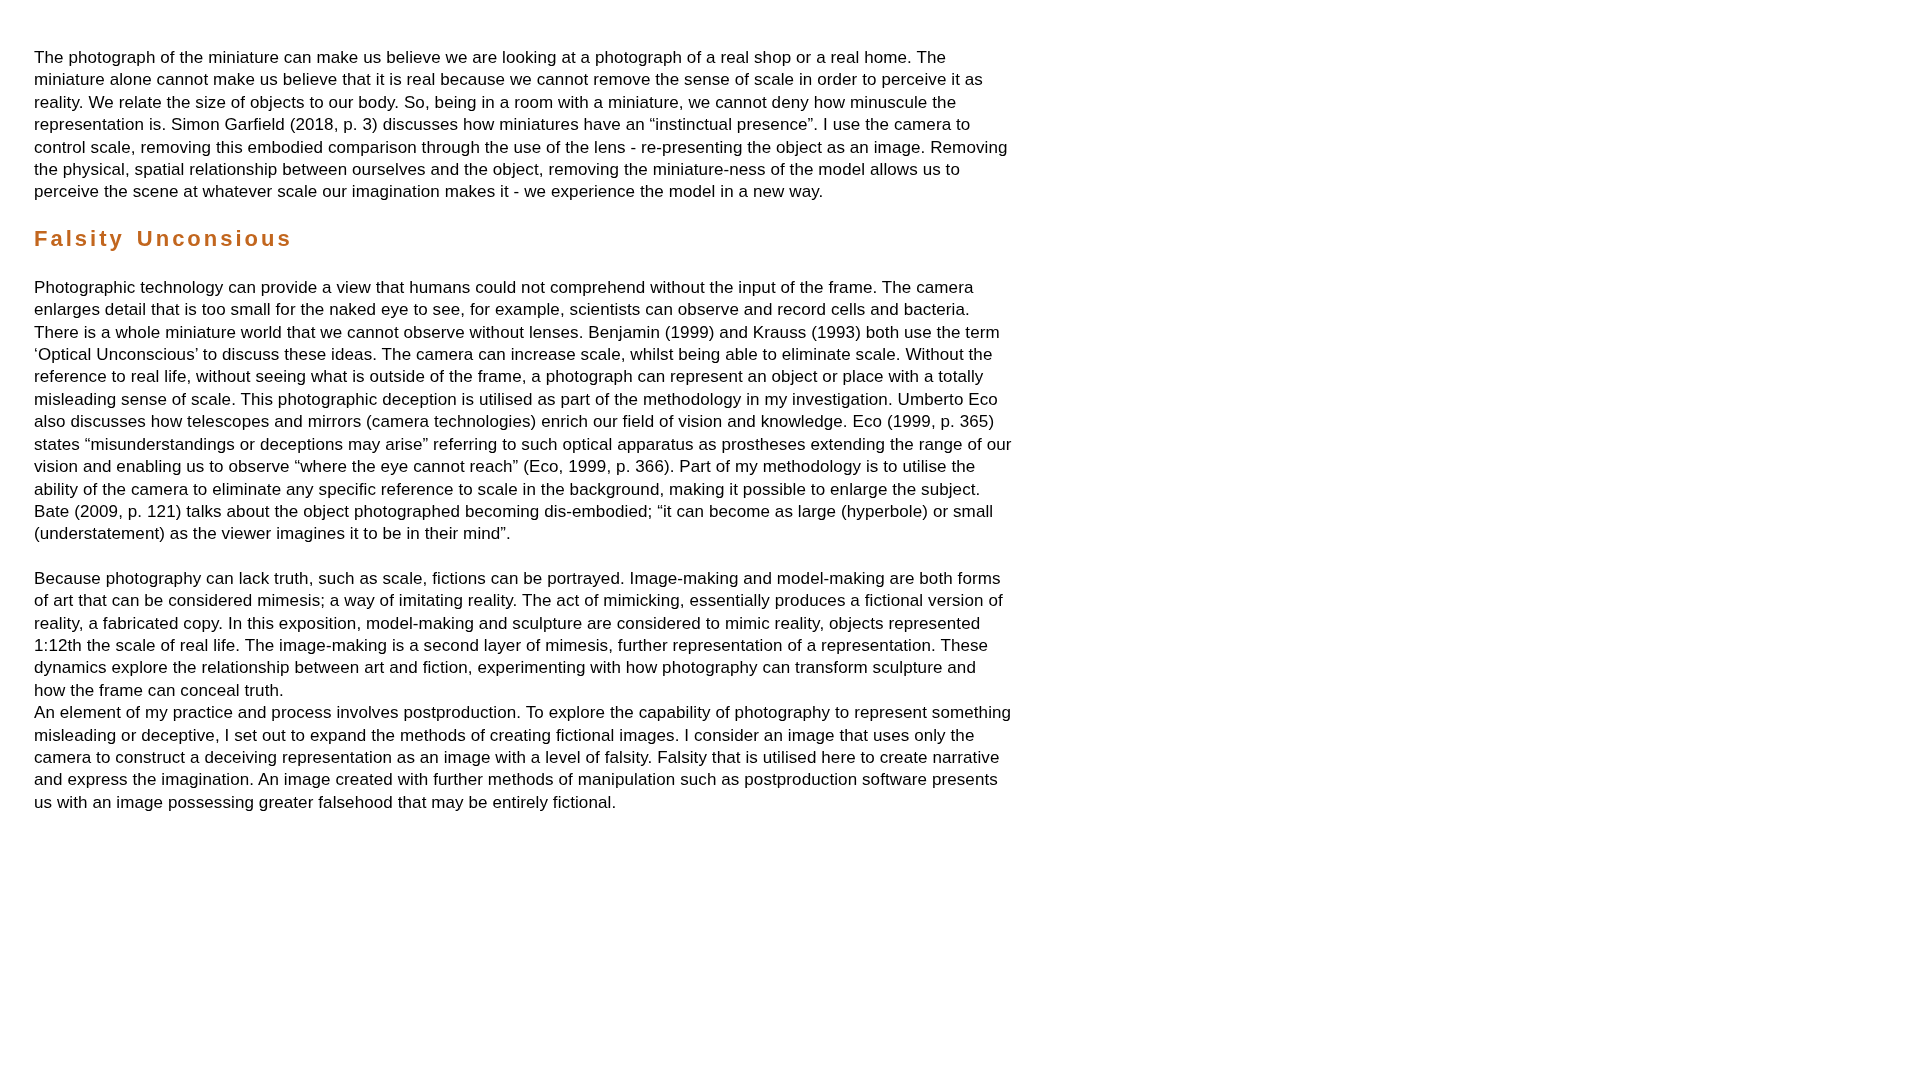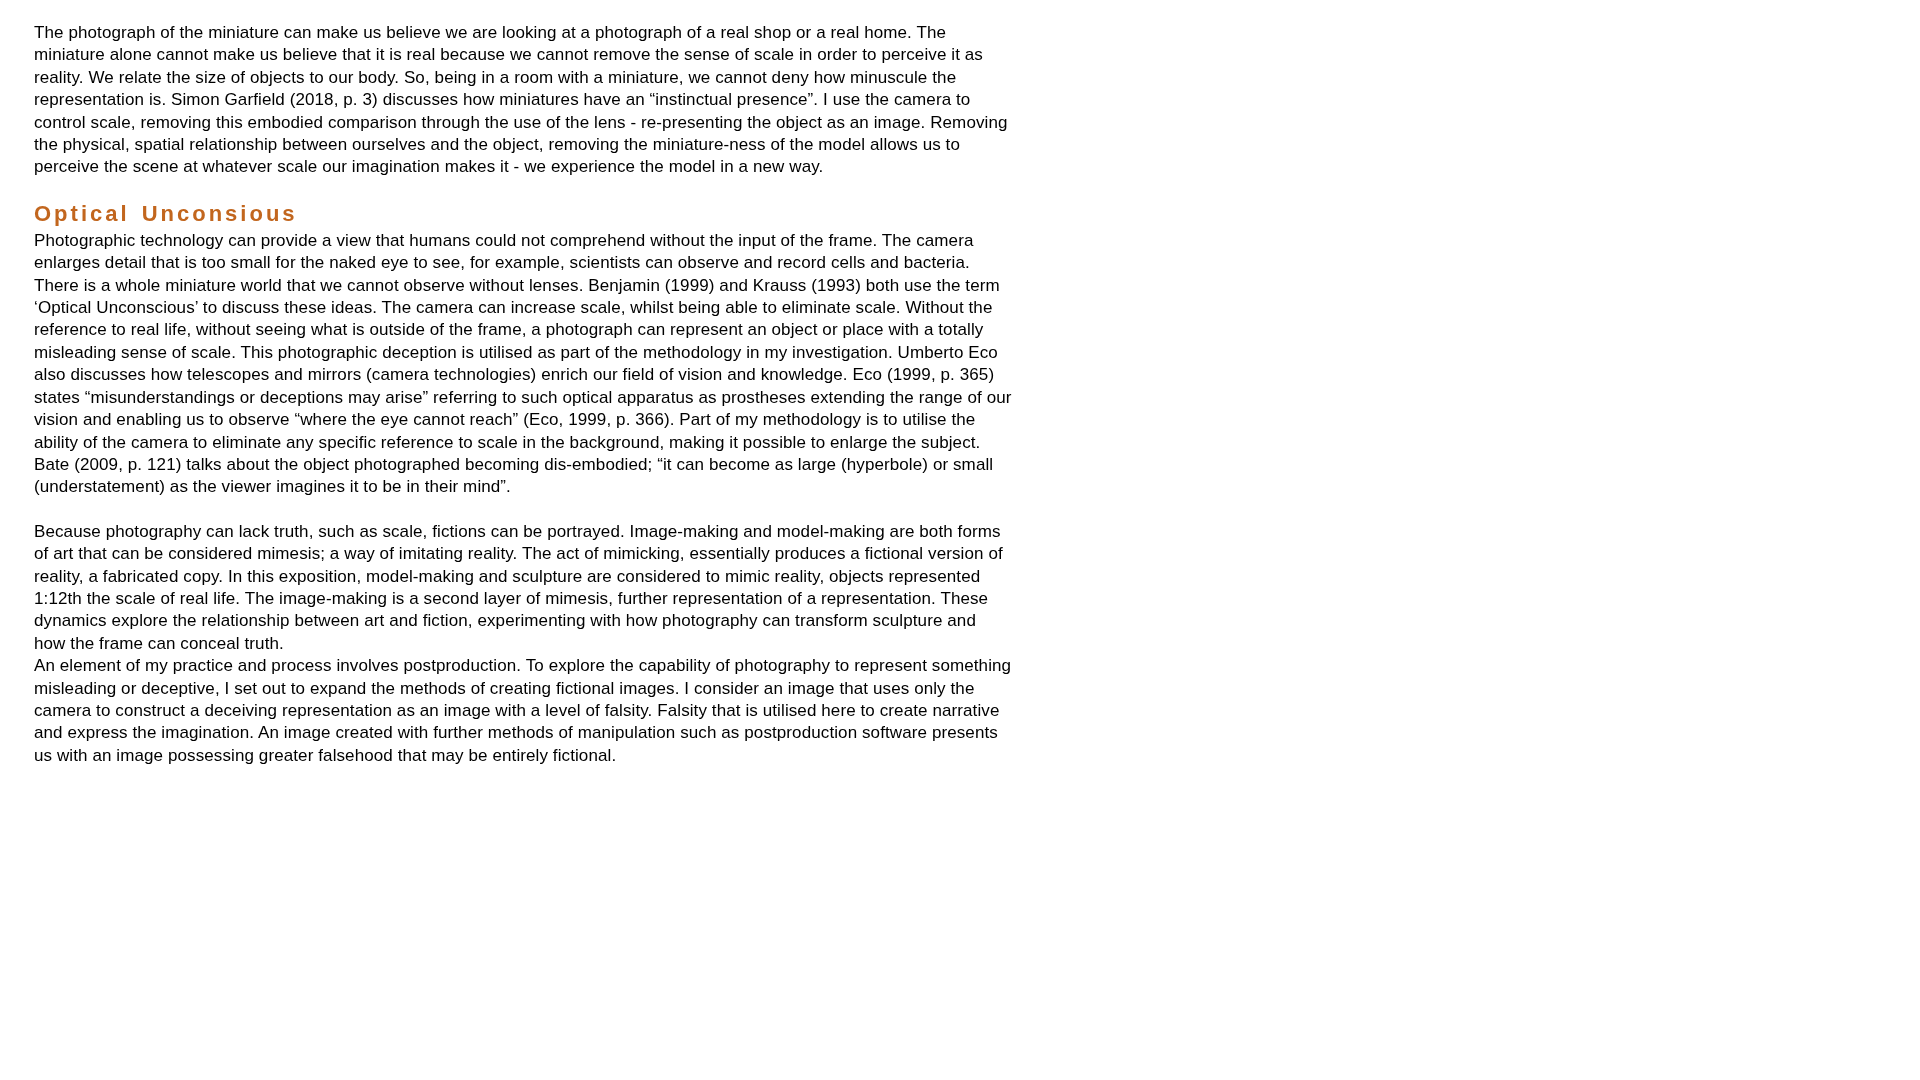--- a/index.html
+++ b/index.html
@@ -28,39 +28,40 @@
   }
   p.body-text {
     margin: 0;
     font-size: 17px;
     line-height: 22.4px;
     letter-spacing: 0.1px;
     color: #000000;
   }
   p.gap-after {
     margin-bottom: 22px;
+    margin-top: 25px;
   }
   h2.section-heading {
     margin: 13px 0 3px 0;
     font-size: 22px;
     line-height: 26px;
     font-weight: bold;
     letter-spacing: 3px;
     word-spacing: 3px;
   }
 </style>
 </head>
 <body>
 
 <div class="page">
   <div class="text-column">
 
     <p class="body-text gap-after">The photograph of the miniature can make us believe we are looking at a photograph of a real shop or a real home. The miniature alone cannot make us believe that it is real because we cannot remove the sense of scale in order to perceive it as reality. We relate the size of objects to our body. So, being in a room with a miniature, we cannot deny how minuscule the representation is. Simon Garfield (2018, p. 3) discusses how miniatures have an “instinctual presence”. I use the camera to control scale, removing this embodied comparison through the use of the lens - re-presenting the object as an image. Removing the physical, spatial relationship between ourselves and the object, removing the miniature-ness of the model allows us to perceive the scene at whatever scale our imagination makes it - we experience the model in a new way.</p>
 
-    <h2 class="section-heading" style="color: rgb(194, 102, 30);">Optical Unconsious</h2>
+    <h2 class="section-heading" style="color: rgb(194, 102, 30);">Falsity Unconsious</h2>
 
     <p class="body-text gap-after">Photographic technology can provide a view that humans could not comprehend without the input of the frame. The camera enlarges detail that is too small for the naked eye to see, for example, scientists can observe and record cells and bacteria. There is a whole miniature world that we cannot observe without lenses. Benjamin (1999) and Krauss (1993) both use the term ‘Optical Unconscious’ to discuss these ideas. The camera can increase scale, whilst being able to eliminate scale. Without the reference to real life, without seeing what is outside of the frame, a photograph can represent an object or place with a totally misleading sense of scale. This photographic deception is utilised as part of the methodology in my investigation. Umberto Eco also discusses how telescopes and mirrors (camera technologies) enrich our field of vision and knowledge. Eco (1999, p. 365) states “misunderstandings or deceptions may arise” referring to such optical apparatus as prostheses extending the range of our vision and enabling us to observe “where the eye cannot reach” (Eco, 1999, p. 366). Part of my methodology is to utilise the ability of the camera to eliminate any specific reference to scale in the background, making it possible to enlarge the subject. Bate (2009, p. 121) talks about the object photographed becoming dis-embodied; “it can become as large (hyperbole) or small (understatement) as the viewer imagines it to be in their mind”.</p>
 
     <p class="body-text">Because photography can lack truth, such as scale, fictions can be portrayed. Image-making and model-making are both forms of art that can be considered mimesis; a way of imitating reality. The act of mimicking, essentially produces a fictional version of reality, a fabricated copy. In this exposition, model-making and sculpture are considered to mimic reality, objects represented 1:12th the scale of real life. The image-making is a second layer of mimesis, further representation of a representation. These dynamics explore the relationship between art and fiction, experimenting with how photography can transform sculpture and how the frame can conceal truth.</p>
 
     <p class="body-text">An element of my practice and process involves postproduction. To explore the capability of photography to represent something misleading or deceptive, I set out to expand the methods of creating fictional images. I consider an image that uses only the camera to construct a deceiving representation as an image with a level of falsity. Falsity that is utilised here to create narrative and express the imagination. An image created with further methods of manipulation such as postproduction software presents us with an image possessing greater falsehood that may be entirely fictional.</p>
 
   </div>
 </div>
 

